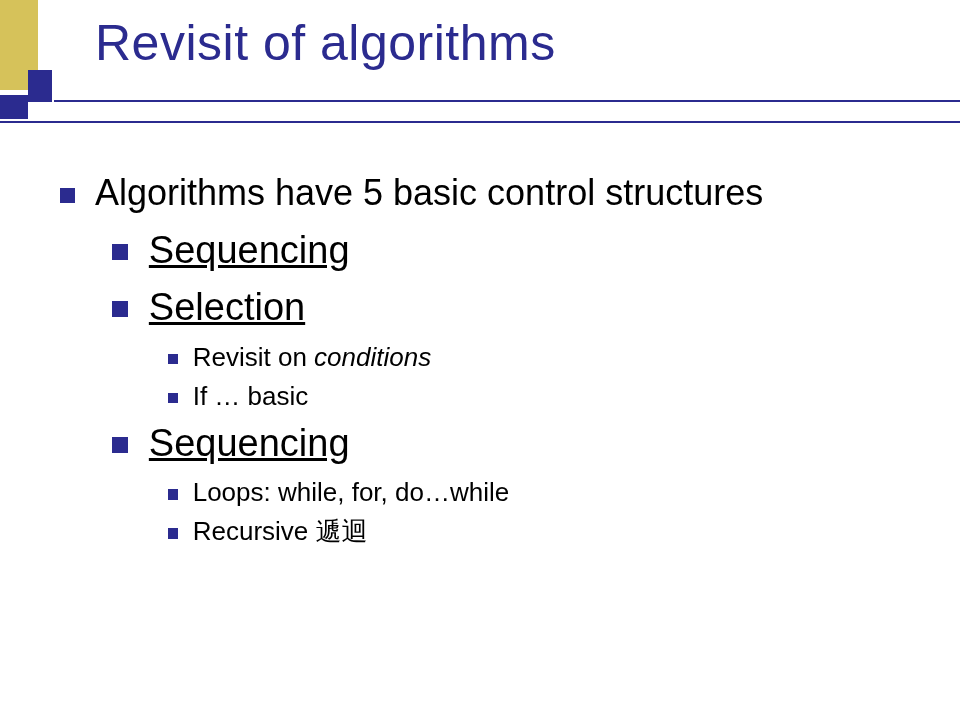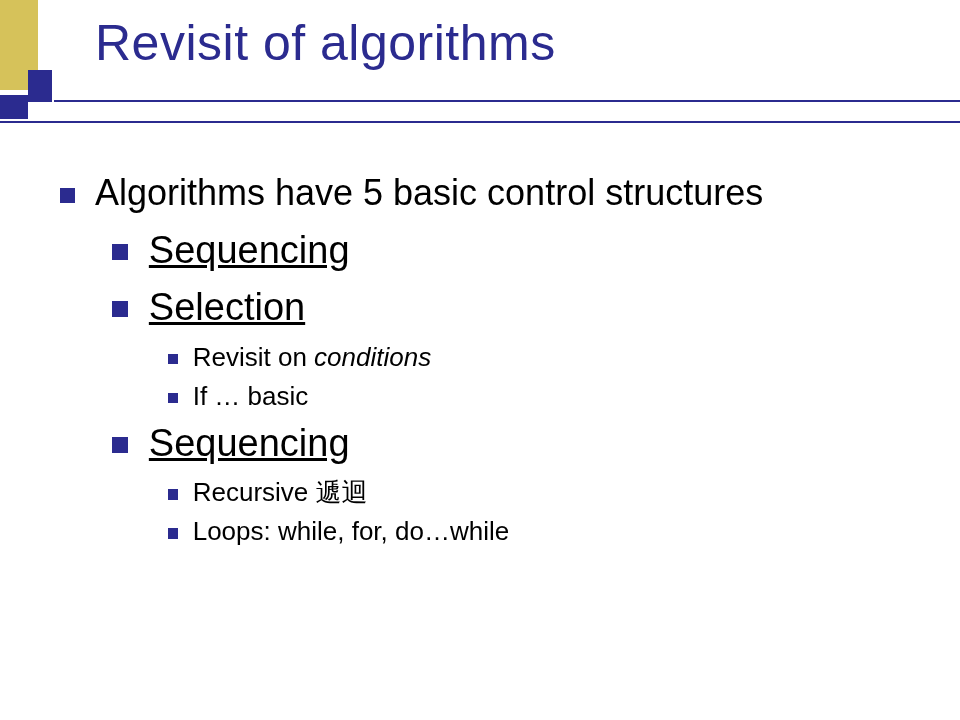--- a/index.html
+++ b/index.html
@@ -145,22 +145,22 @@
       <span>If … basic</span>
     </div>
 
     <div class="b2">
       <span class="sq"></span>
       <span>Sequencing</span>
     </div>
 
     <div class="b3">
       <span class="sq"></span>
-      <span class="red">Recursive 遞迴</span>
+      <span>Loops: while, for, do…while</span>
     </div>
 
     <div class="b3">
       <span class="sq"></span>
-      <span>Loops: while, for, do…while</span>
+      <span class="red">Recursive 遞迴</span>
     </div>
 
   </div>
 </div>
 
 </body></html>

